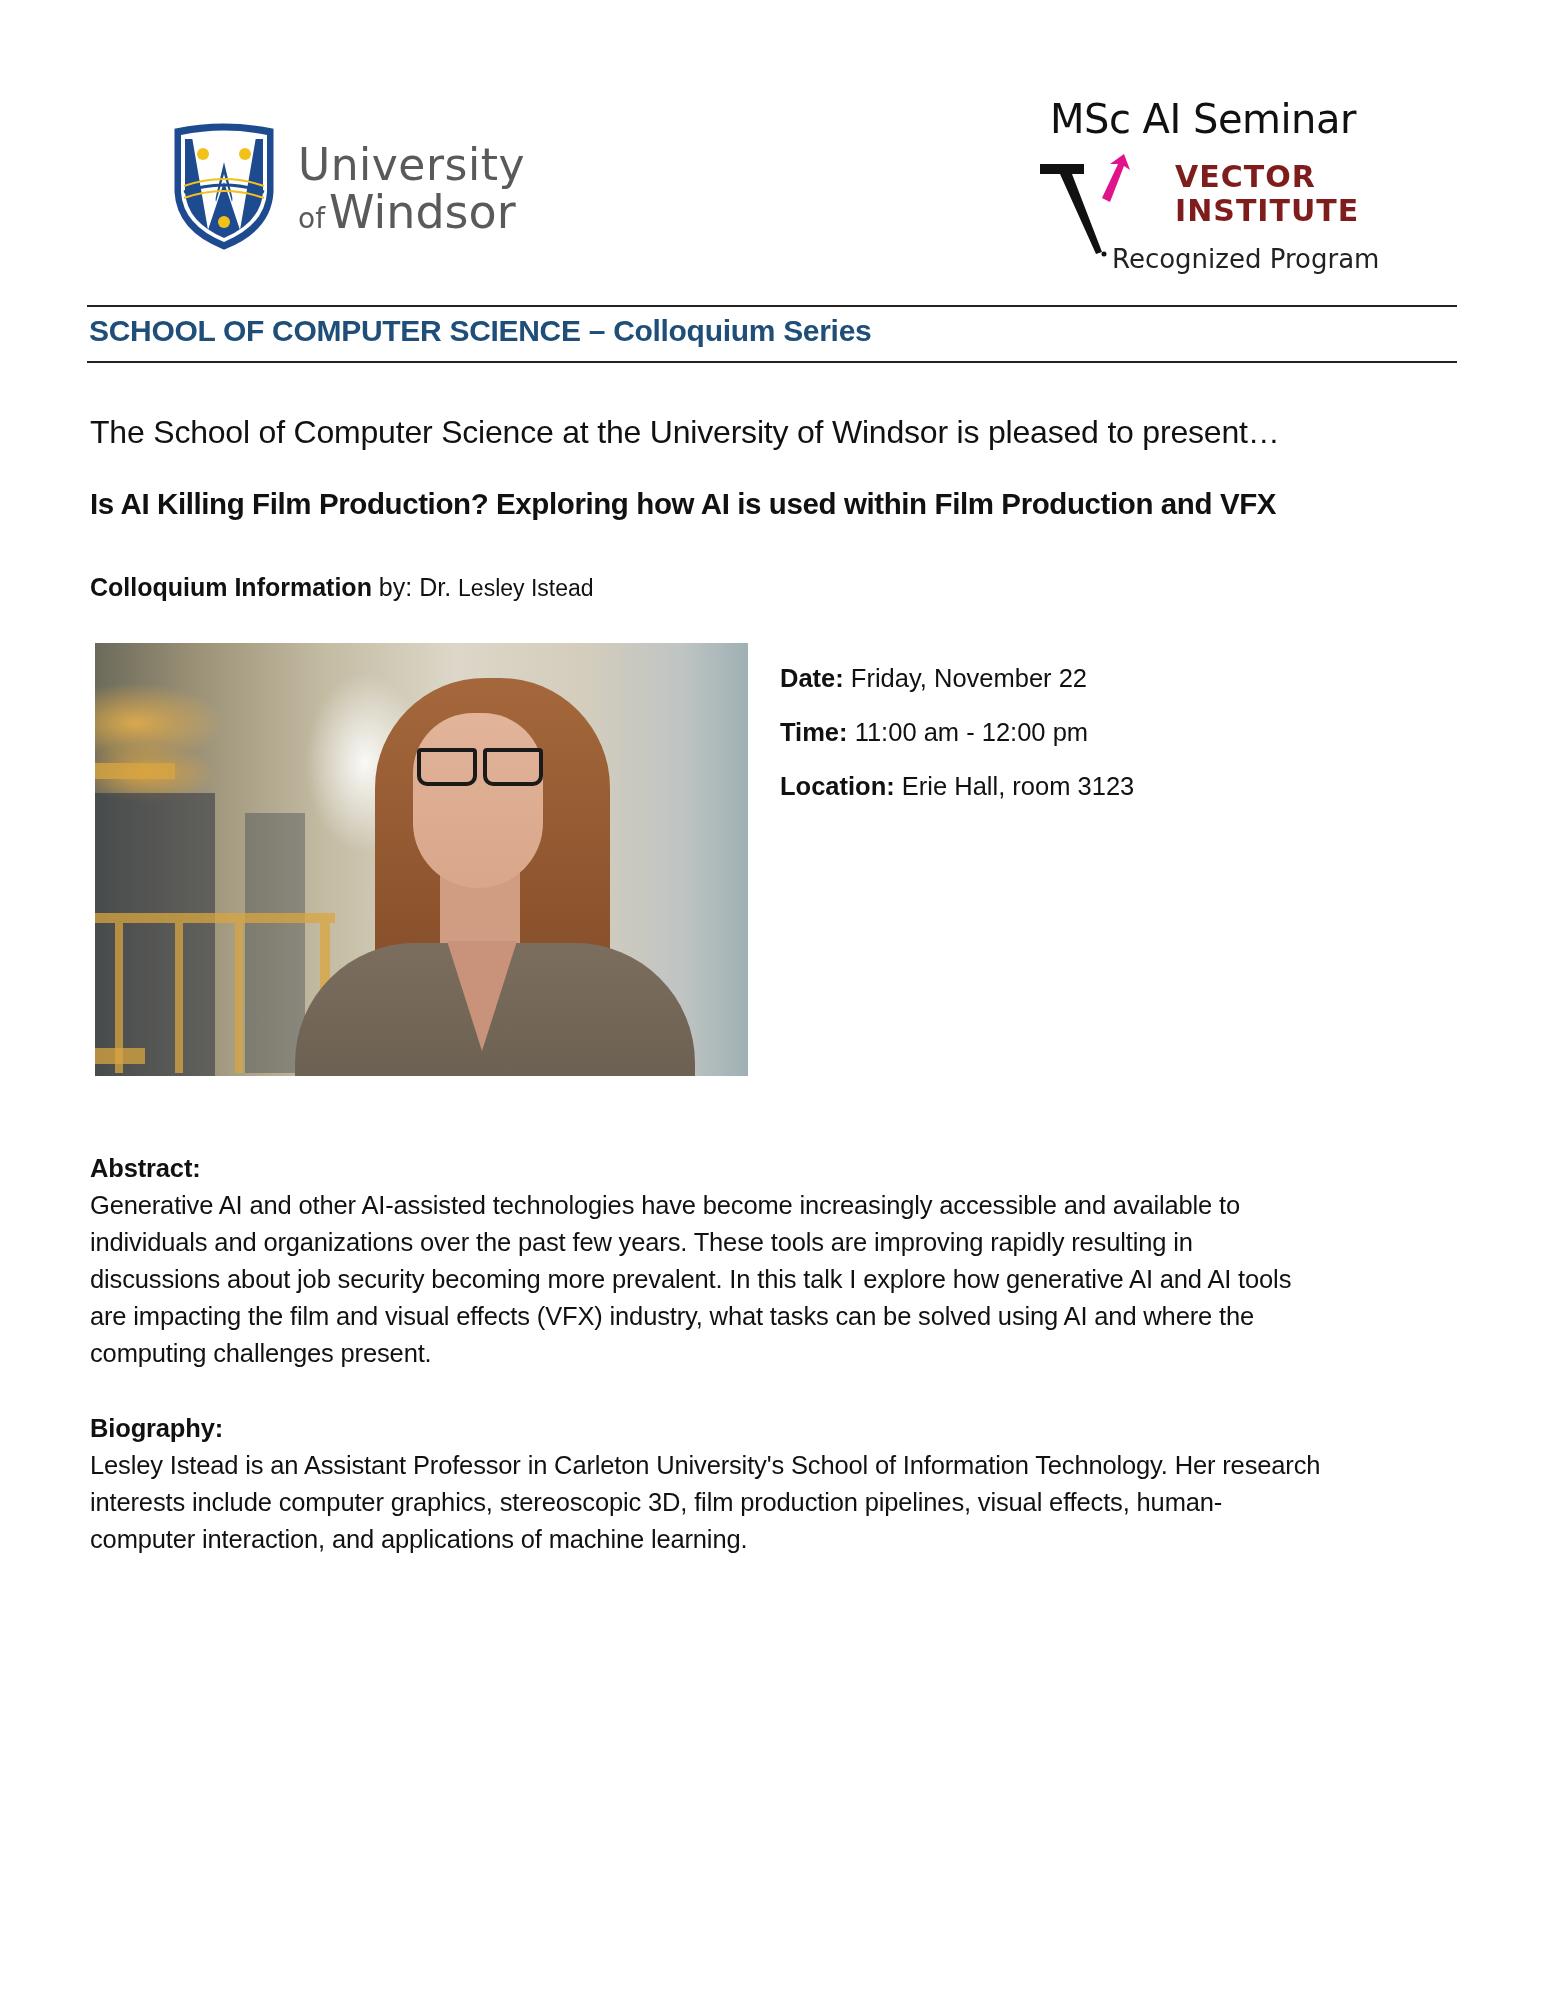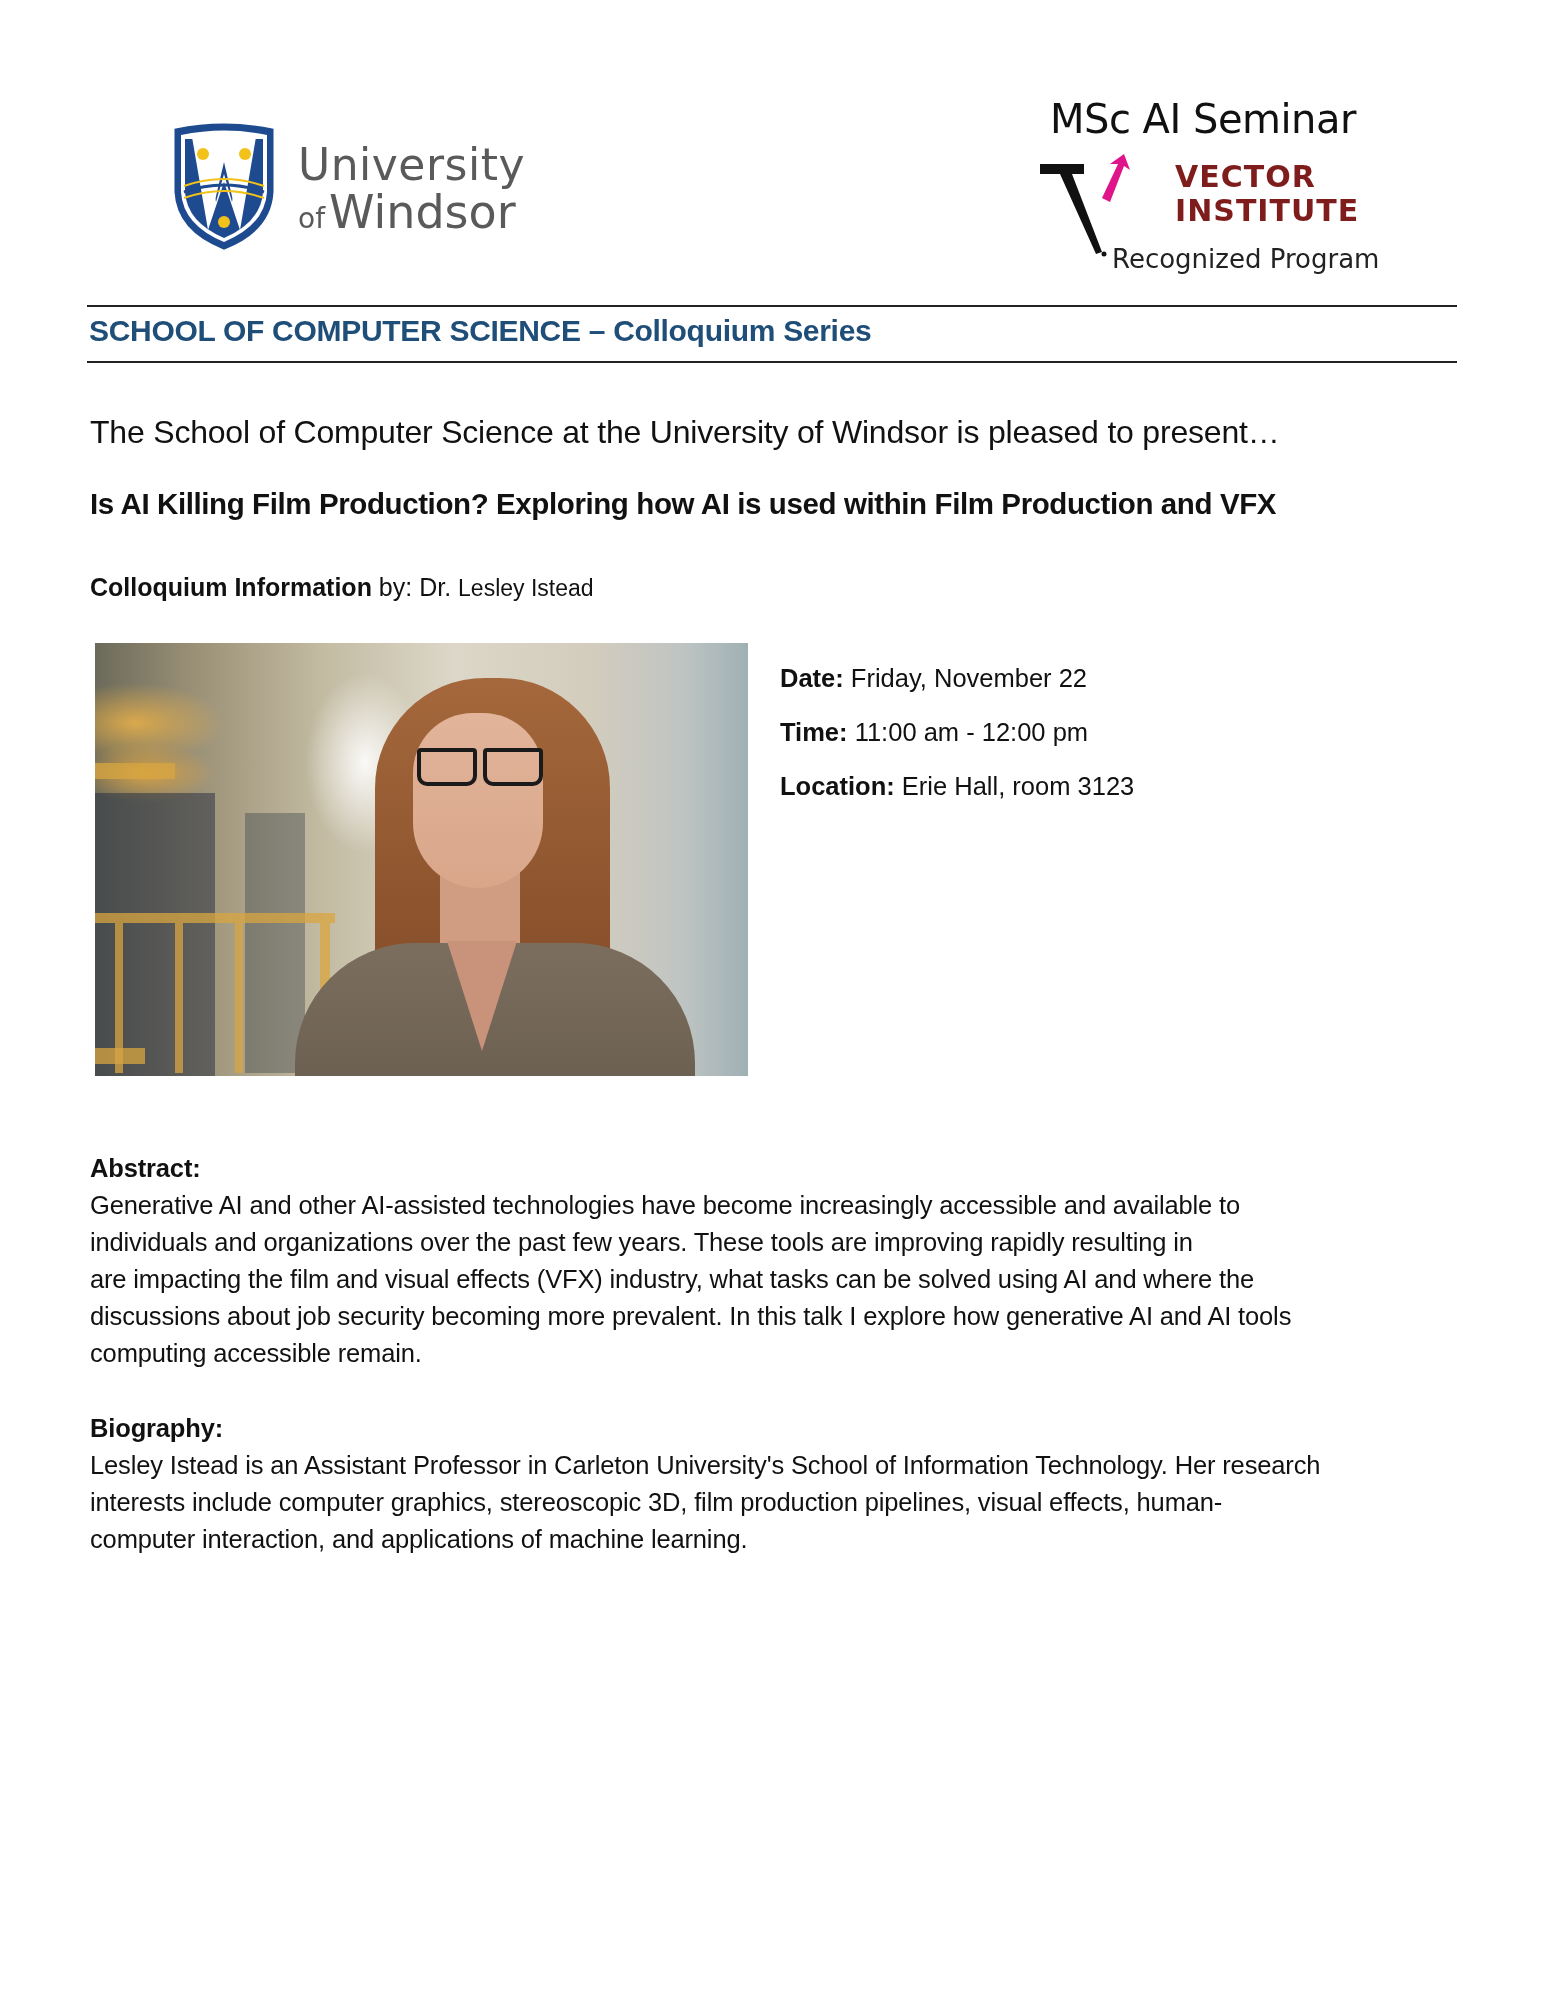--- a/index.html
+++ b/index.html
@@ -139,23 +139,23 @@
 <div class="abs details">
   <div class="row"><b>Date:</b><span> Friday, November 22</span></div>
   <div class="row"><b>Time:</b><span> 11:00 am - 12:00 pm</span></div>
   <div class="row"><b>Location:</b><span> Erie Hall, room 3123</span></div>
 </div>
 
 <div class="abs block abstract">
   <div class="label">Abstract:</div>
   <div class="line">Generative AI and other AI-assisted technologies have become increasingly accessible and available to</div>
   <div class="line">individuals and organizations over the past few years. These tools are improving rapidly resulting in</div>
+  <div class="line">discussions about job security becoming more prevalent. In this talk I explore how generative AI and AI tools</div>
   <div class="line">are impacting the film and visual effects (VFX) industry, what tasks can be solved using AI and where the</div>
-  <div class="line">discussions about job security becoming more prevalent. In this talk I explore how generative AI and AI tools</div>
-  <div class="line">computing accessible remain.</div>
+  <div class="line">computing challenges present.</div>
 </div>
 
 <div class="abs block bio">
   <div class="label">Biography:</div>
   <div class="line">Lesley Istead is an Assistant Professor in Carleton University's School of Information Technology. Her research</div>
   <div class="line">interests include computer graphics, stereoscopic 3D, film production pipelines, visual effects, human-</div>
   <div class="line">computer interaction, and applications of machine learning.</div>
 </div>
 
 </body></html>

